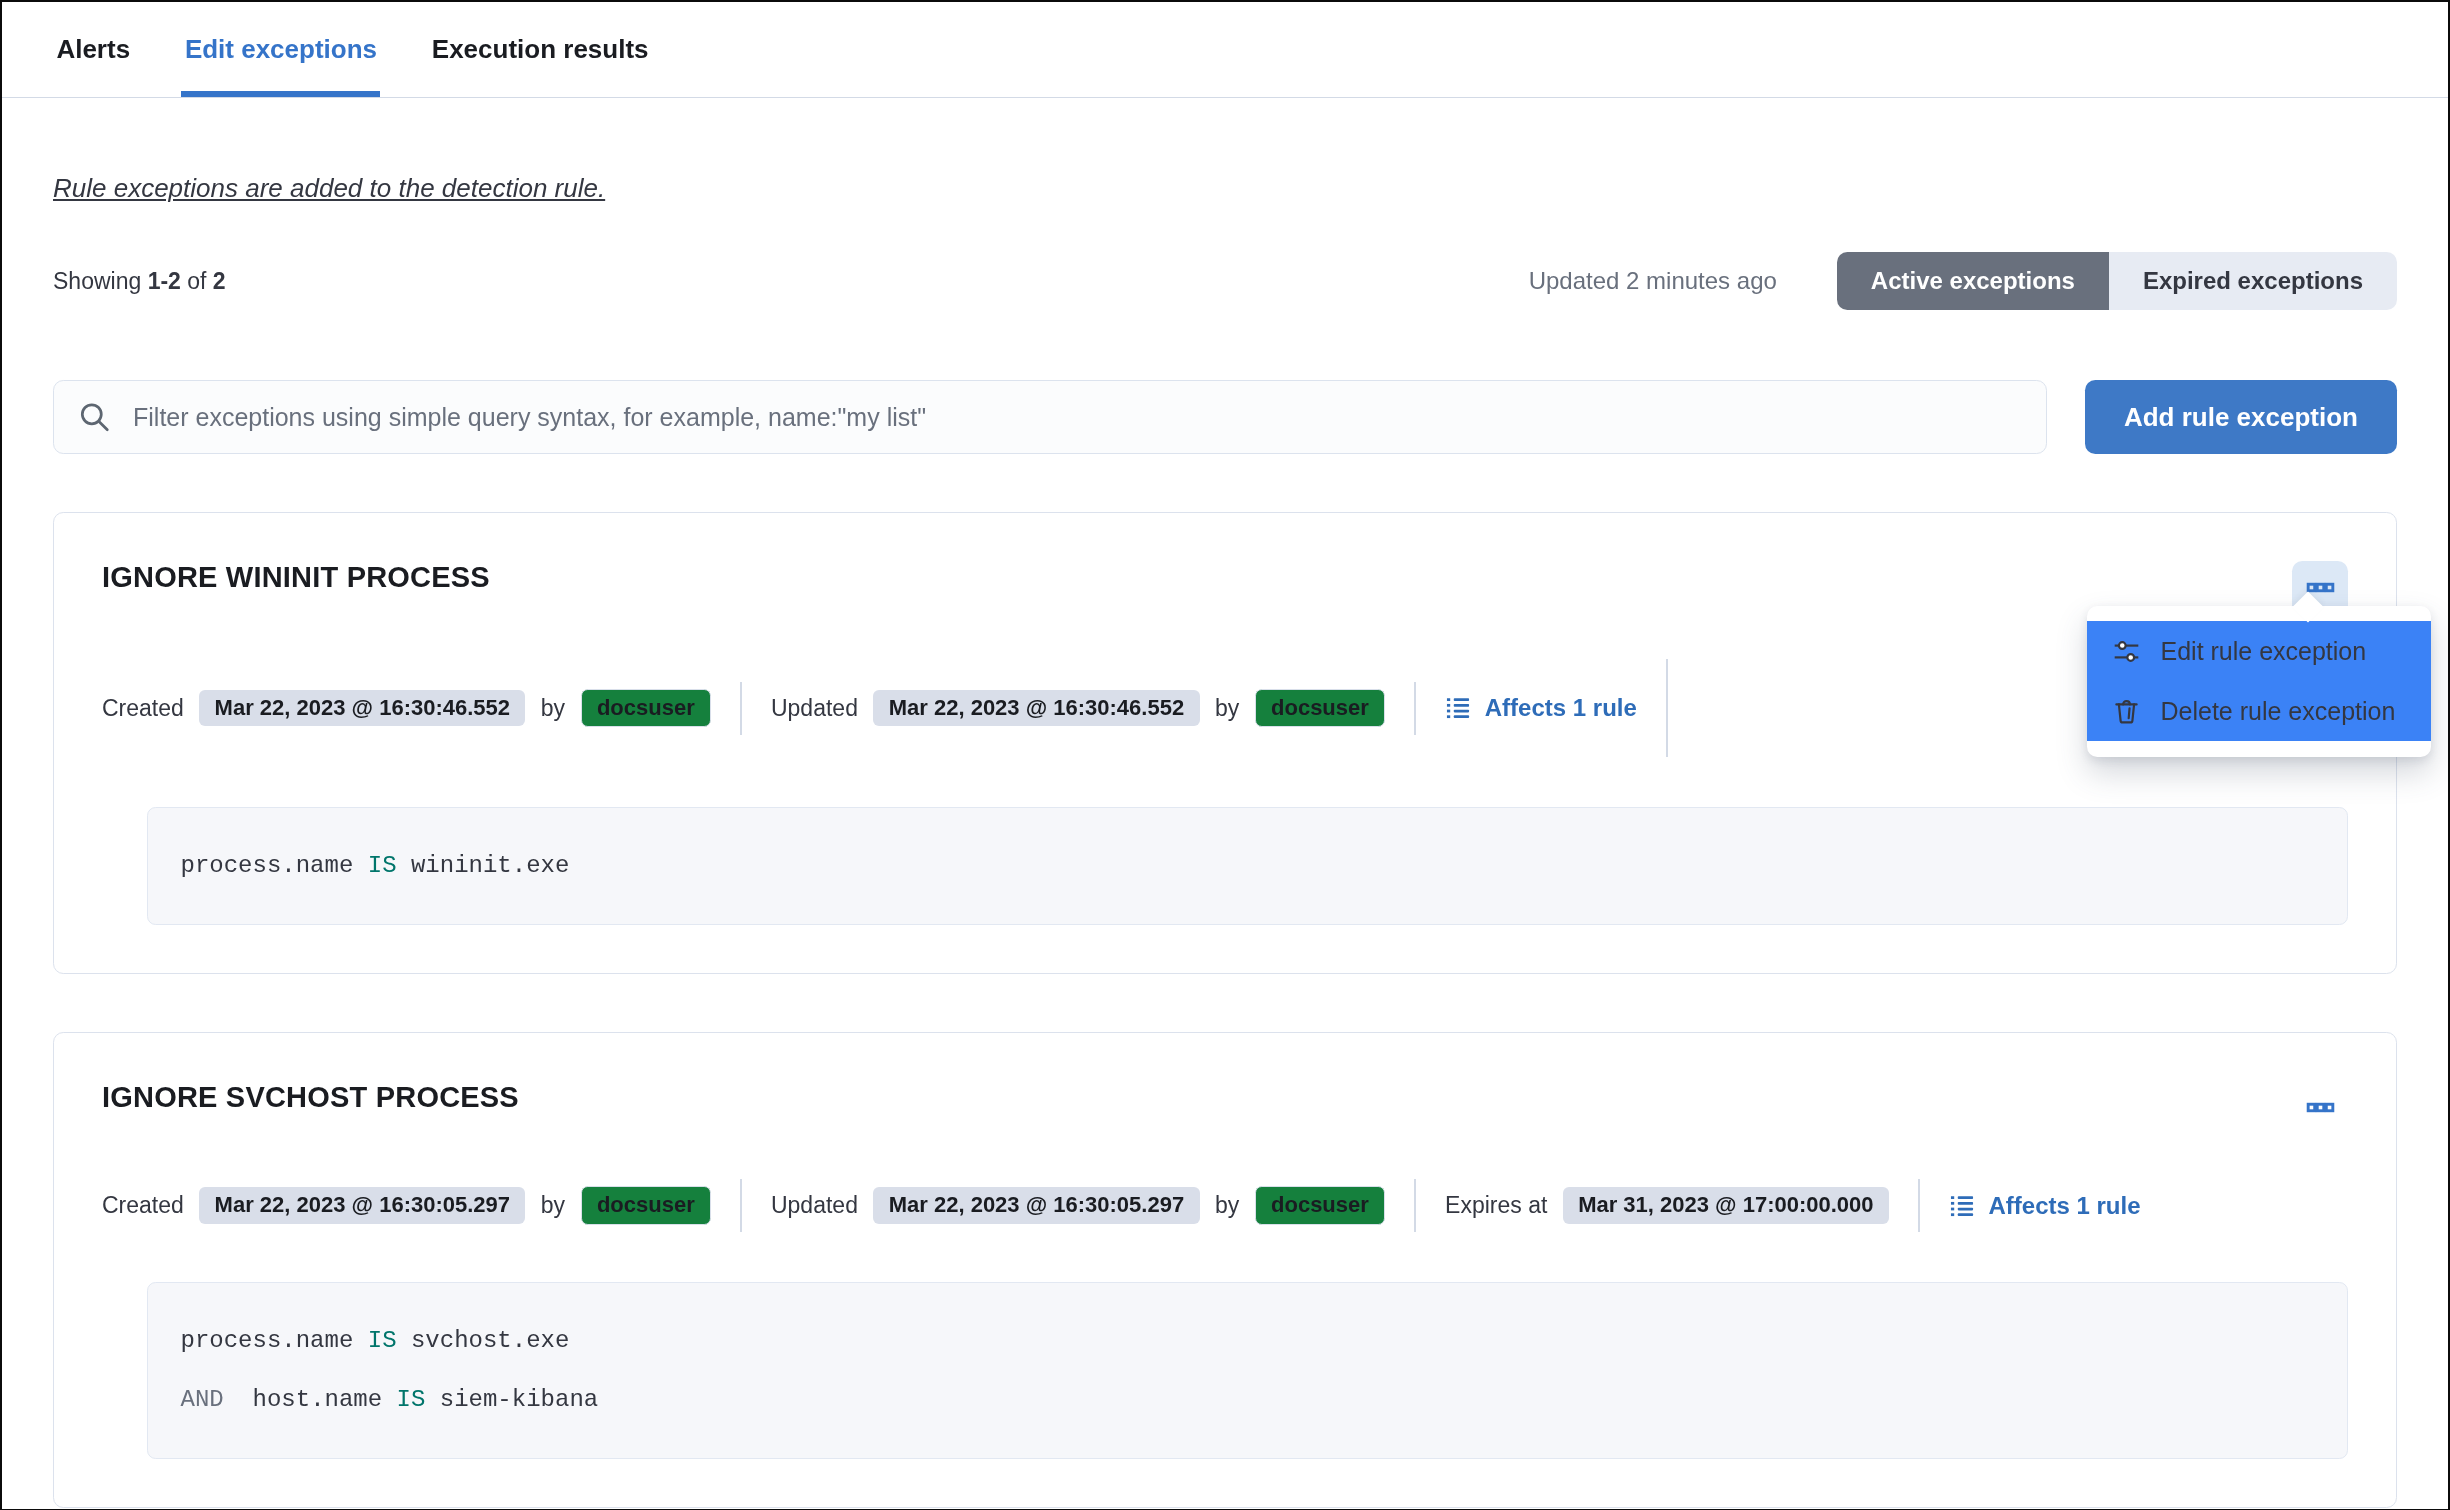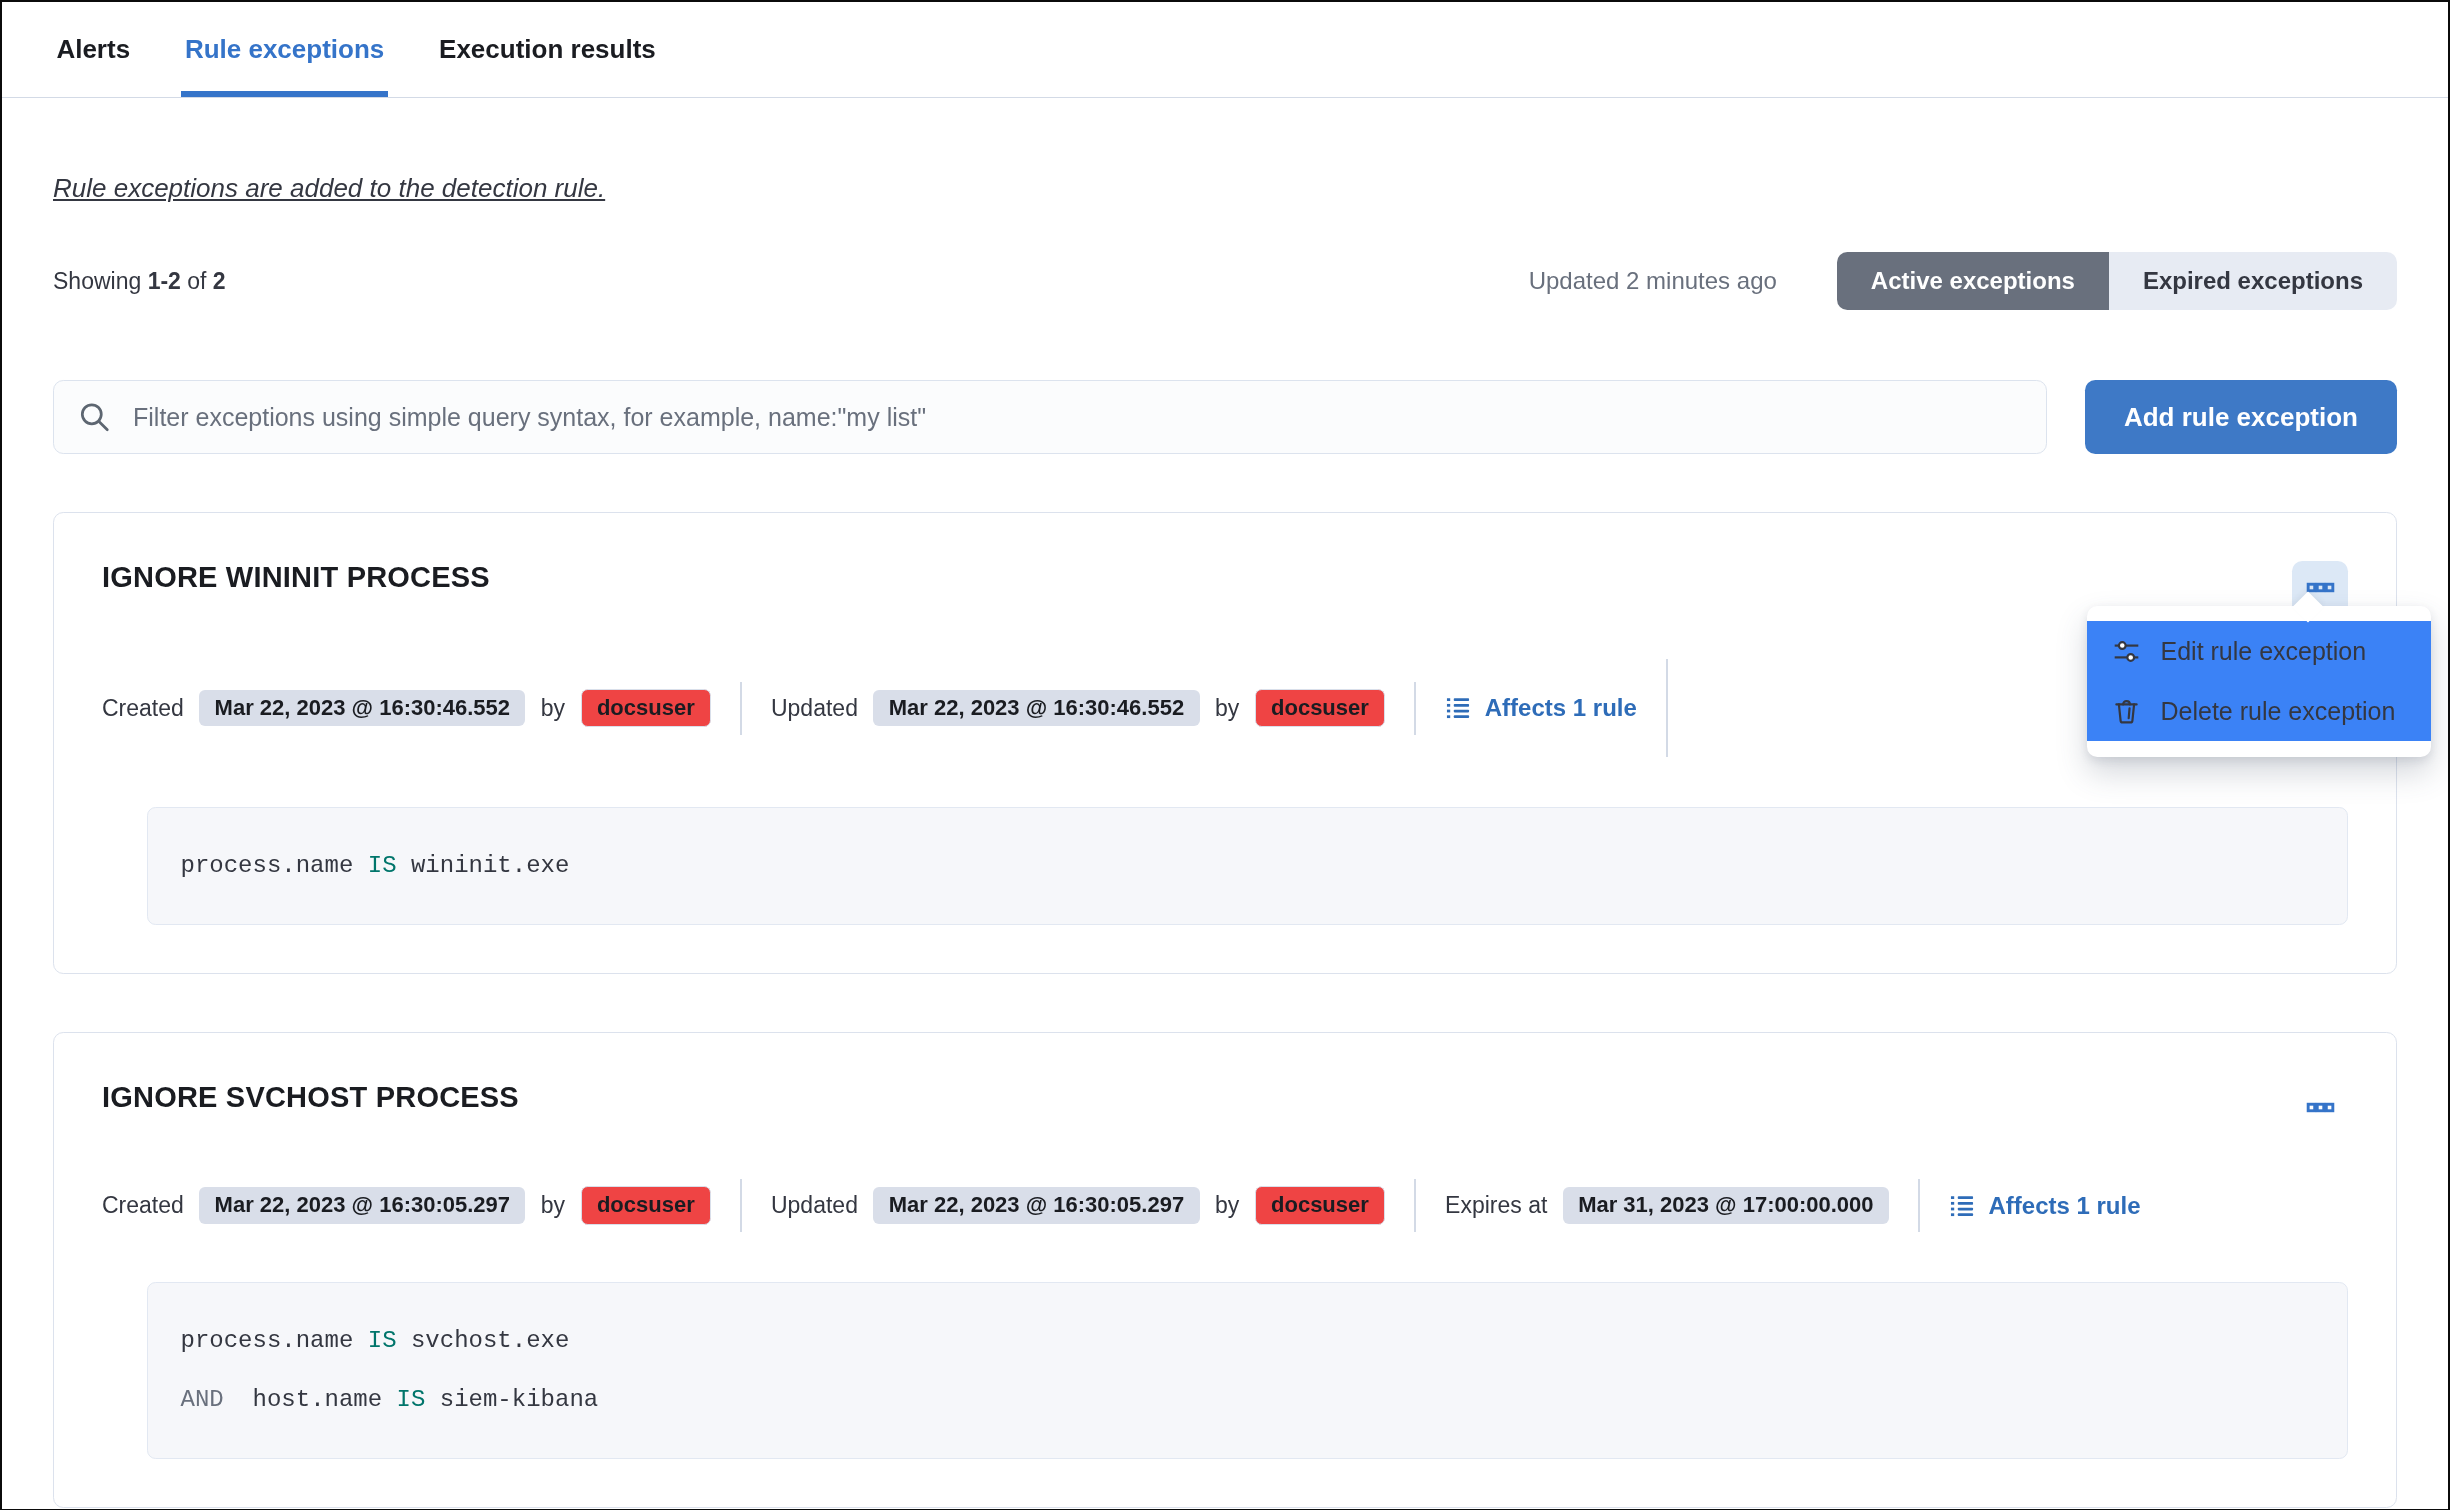--- a/index.html
+++ b/index.html
@@ -44,21 +44,21 @@
   
   .card{margin-top:58px;border:1.7px solid #DCE2ED;border-radius:10.3px;background:#fff;padding:48px;}
   .card-head{display:flex;align-items:flex-start;justify-content:space-between;}
   .card-title{font-size:29px;font-weight:700;color:var(--title);letter-spacing:0.2px;}
   .menu-btn{width:56px;height:55px;border:none;border-radius:10.3px;background:transparent;display:flex;align-items:center;justify-content:center;cursor:pointer;color:var(--accent);}
   .menu-btn.open{background:var(--menu-button-bg);}
 
   .meta{margin-top:43px;display:flex;align-items:center;gap:15.4px;flex-wrap:nowrap;}
   .meta-label{font-size:23px;color:var(--text);white-space:nowrap;}
   .badge{background:var(--badge-bg);border-radius:6px;padding:5.1px 15.4px;font-size:22px;font-weight:600;color:var(--title);white-space:nowrap;line-height:1.2;}
-  .badge.hollow{background:#ef4444;border:1.7px solid #D9DFEA;border-radius:6.8px;}
+  .badge.hollow{background:#15803d;border:1.7px solid #D9DFEA;border-radius:6.8px;}
   .sep{width:1.7px;height:53px;background:var(--border);margin:0 13.7px;flex:none;}
   .sep.tall{height:98px;}
   .affects{display:flex;align-items:center;gap:13.7px;color:#2E6CB8;font-size:24px;font-weight:600;cursor:pointer;white-space:nowrap;}
   .affects .icn{display:flex;color:#2E6CB8;}
 
   .codeblock{margin-top:50px;background:var(--code-bg);border:1.7px solid #E2E8F2;border-radius:8.6px;padding:39px 32.5px;margin-left:45px;}
   .codeline{font-family:"Liberation Mono","DejaVu Sans Mono",monospace;font-size:24px;line-height:38px;color:var(--text);white-space:pre;}
   .codeline + .codeline{margin-top:20.5px;}
   .codeline .kw{color:var(--code-keyword);}
   .codeline .op{color:var(--code-operator);}
@@ -69,21 +69,21 @@
   .menu-item{display:flex;align-items:center;gap:20.5px;height:60px;padding:0 26px;font-size:25px;color:var(--text);cursor:pointer;background:#3b82f6;}
   .menu-item .icn{display:flex;color:var(--text);}
 </style>
 </head>
 <body>
 
 <div class="frame">
 
   <div class="tabbar">
     <div class="tab">Alerts</div>
-    <div class="tab active">Rule exceptions</div>
+    <div class="tab active">Edit exceptions</div>
     <div class="tab">Execution results</div>
   </div>
 
   <div class="content">
 
     <div class="note">Rule exceptions are added to the detection rule.</div>
 
     <div class="utility">
       <div class="showing">
         <span>Showing</span>

